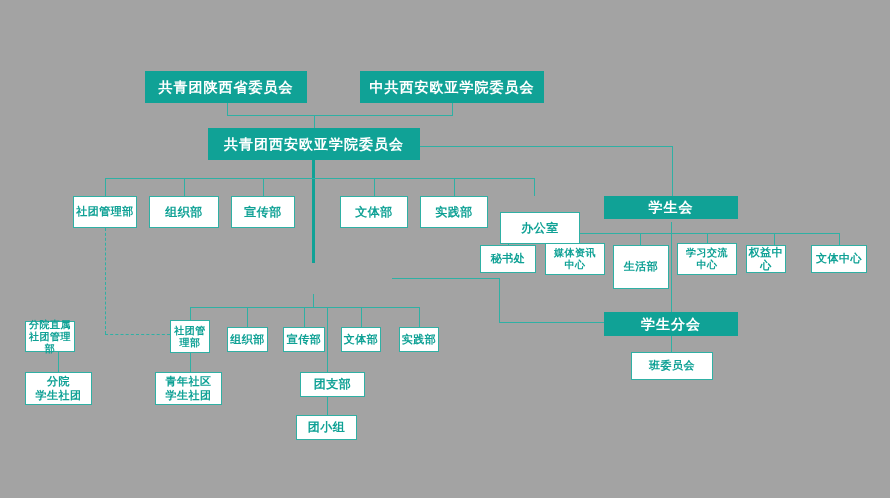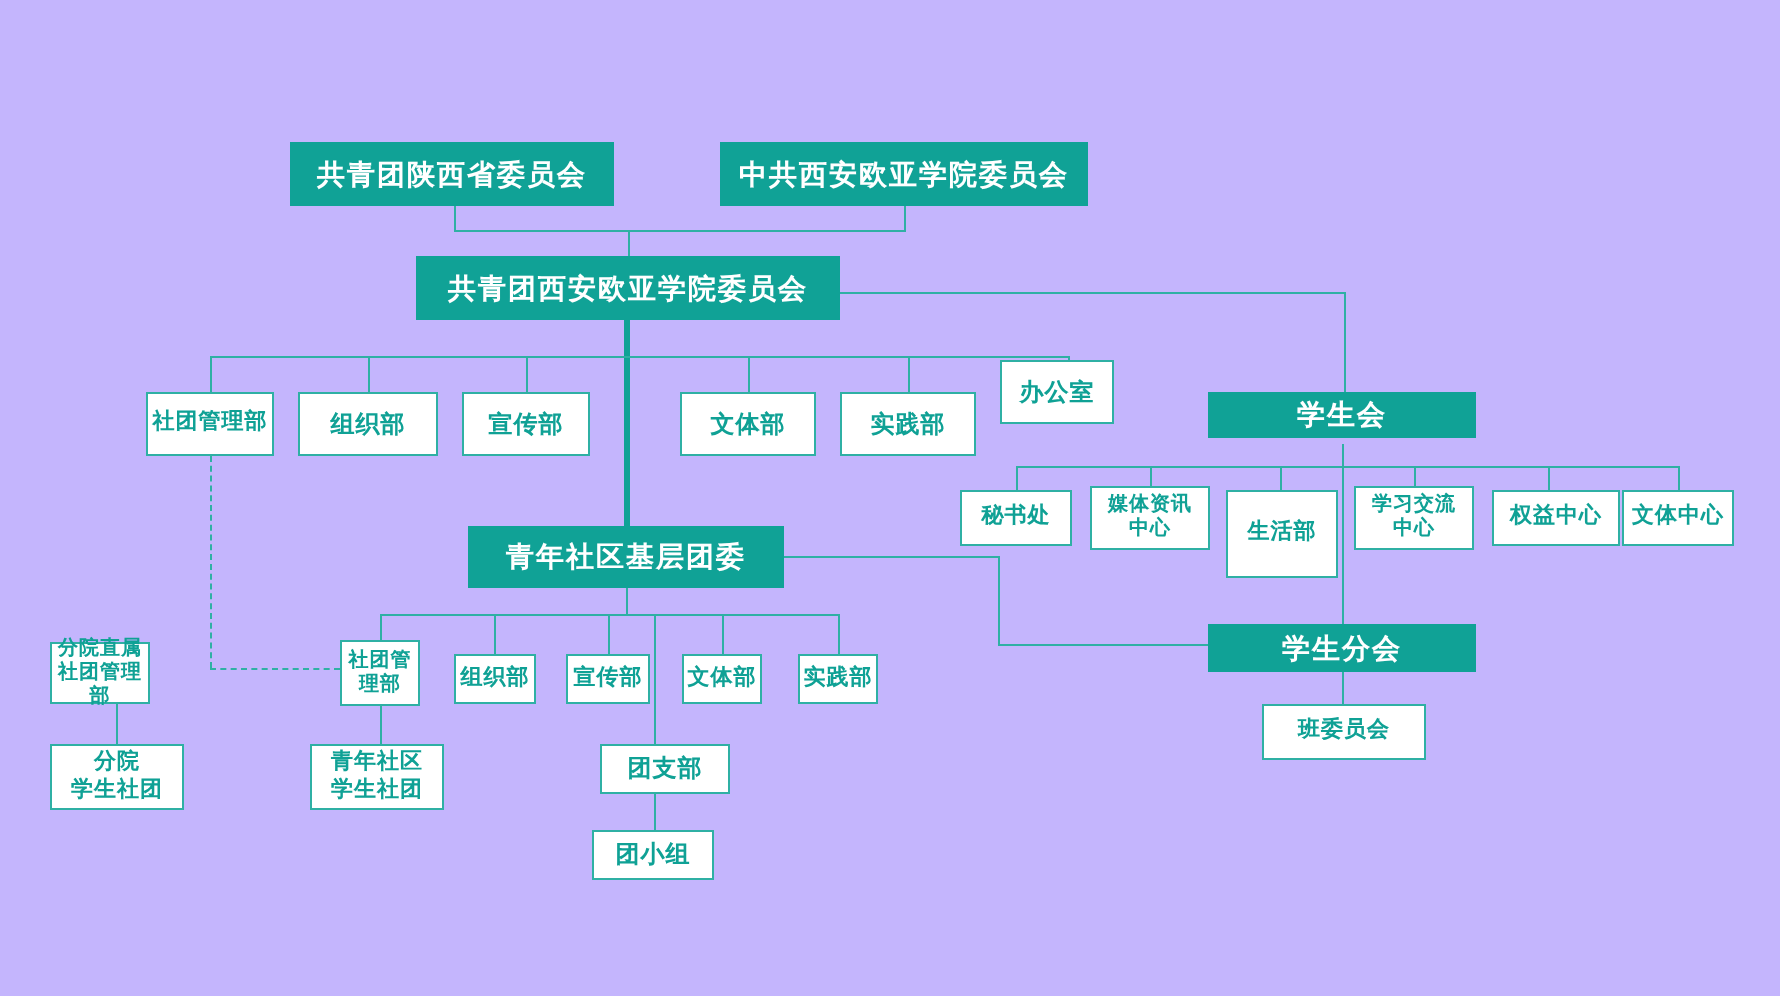--- a/index.html
+++ b/index.html
@@ -1,19 +1,19 @@
 <!DOCTYPE html>
 <html><head>
 <meta charset="utf-8">
 <style>
   html,body{margin:0;padding:0;background:#ffffff;}
   #canvas{
     position:relative;
     width:890px;height:498px;
-    background:#c4b5fd;
+    background:#a3a3a3;
     font-family:"Liberation Sans","DejaVu Sans",sans-serif;
     overflow:hidden;
   }
   .node{
     position:absolute;
     display:flex;align-items:center;justify-content:center;
     text-align:center;
     box-sizing:border-box;
     font-weight:bold;
     white-space:pre-line;
@@ -98,34 +98,33 @@
 
   <div class="node filled fz14" style="left:145px;top:71px;width:162px;height:32px">共青团陕西省委员会</div>
   <div class="node filled fz14" style="left:360px;top:71px;width:184px;height:32px">中共西安欧亚学院委员会</div>
   <div class="node filled fz14" style="left:208px;top:128px;width:212px;height:32px">共青团西安欧亚学院委员会</div>
 
   <div class="node outline fz11" style="left:73px;top:196px;width:64px;height:32px">社团管理部</div>
   <div class="node outline fz12" style="left:149px;top:196px;width:70px;height:32px">组织部</div>
   <div class="node outline fz12" style="left:231px;top:196px;width:64px;height:32px">宣传部</div>
   <div class="node outline fz12" style="left:340px;top:196px;width:68px;height:32px">文体部</div>
   <div class="node outline fz12" style="left:420px;top:196px;width:68px;height:32px">实践部</div>
-  <div class="node outline fz12" style="left:500px;top:180px;width:57px;height:32px">办公室</div>
+  <div class="node outline fz12" style="left:500px;top:212px;width:80px;height:32px">办公室</div>
 
   <div class="node filled fz14" style="left:604px;top:196px;width:134px;height:23px">学生会</div>
 
   <div class="node outline fz11" style="left:480px;top:245px;width:56px;height:28px">秘书处</div>
   <div class="node outline fz10" style="left:545px;top:243px;width:60px;height:32px">媒体资讯
 中心</div>
   <div class="node outline fz11" style="left:613px;top:245px;width:56px;height:44px">生活部</div>
   <div class="node outline fz10" style="left:677px;top:243px;width:60px;height:32px">学习交流
 中心</div>
-  <div class="node outline fz11" style="left:746px;top:245px;width:64px;height:28px">权益中心</div>
+  <div class="node outline fz11" style="left:746px;top:245px;width:40px;height:28px">权益中心</div>
   <div class="node outline fz11" style="left:811px;top:245px;width:56px;height:28px">文体中心</div>
 
-  <div class="node filled fz14" style="left:234px;top:263px;width:158px;height:31px">青年社区基层团委</div>
 
   <div class="node outline fz10" style="left:170px;top:320px;width:40px;height:33px">社团管
 理部</div>
   <div class="node outline fz11" style="left:227px;top:327px;width:41px;height:25px">组织部</div>
   <div class="node outline fz11" style="left:283px;top:327px;width:42px;height:25px">宣传部</div>
   <div class="node outline fz11" style="left:341px;top:327px;width:40px;height:25px">文体部</div>
   <div class="node outline fz11" style="left:399px;top:327px;width:40px;height:25px">实践部</div>
 
   <div class="node outline fz10" style="left:25px;top:321px;width:50px;height:31px">分院直属
 社团管理部</div>

